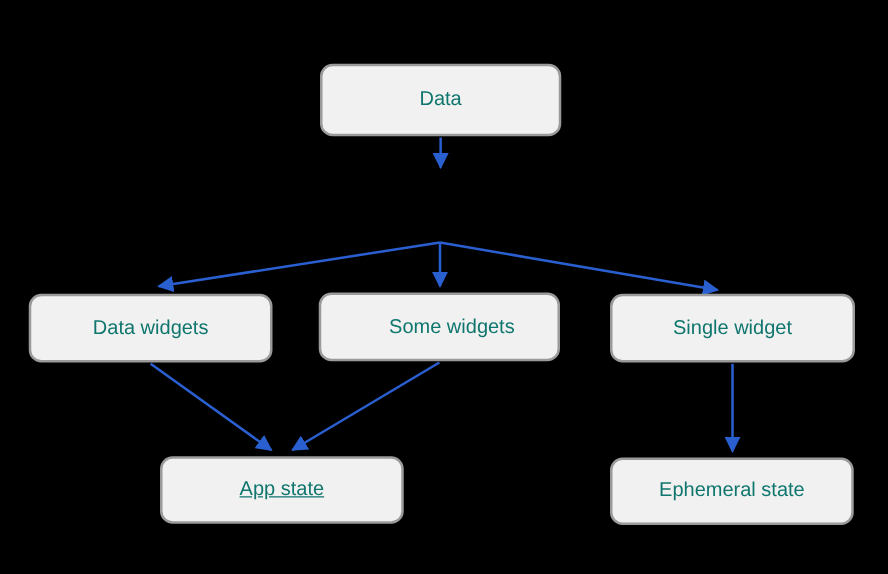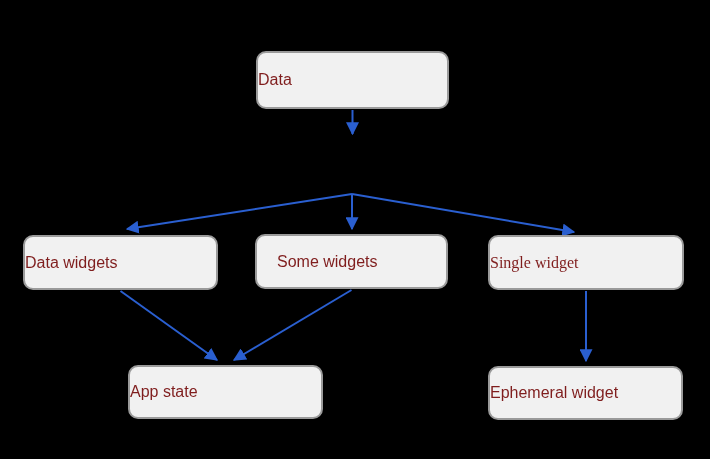--- a/index.html
+++ b/index.html
@@ -28,30 +28,31 @@
     fill: none;
   }
   .node {
     position: absolute;
     box-sizing: border-box;
     background: #f1f1f1;
     border: 2px solid #9a9a9a;
     border-radius: 10px;
     display: flex;
     align-items: center;
-    color: #7f1d1d;
+    justify-content: center;
+    color: #0f766e;
     font-size: 16px;
     line-height: 1;
   }
   .node-data            { left: 256px; top: 51px;  width: 193px; height: 58px; }
   .node-who-needs-it    { left: 255px; top: 138px; width: 194px; height: 55px; }
   .node-most-widgets    { left: 23px;  top: 235px; width: 195px; height: 55px; }
   .node-some-widgets    { left: 255px; top: 234px; width: 193px; height: 55px; padding-left: 20px; }
-  .node-single-widget   { left: 488px; top: 235px; width: 196px; height: 55px; font-family: Liberation Serif, serif; }
-  .node-app-state       { left: 128px; top: 365px; width: 195px; height: 54px; }
+  .node-single-widget   { left: 488px; top: 235px; width: 196px; height: 55px; }
+  .node-app-state       { left: 128px; top: 365px; width: 195px; height: 54px; text-decoration: underline; }
   .node-ephemeral-state { left: 488px; top: 366px; width: 195px; height: 54px; }
 </style>
 </head>
 <body>
 
 <div class="stage">
 
   <svg class="edges" viewBox="0 0 710 459" xmlns="http://www.w3.org/2000/svg">
     <defs>
       <marker id="arrowhead" viewBox="0 0 10 10" refX="9" refY="5" markerWidth="6.5" markerHeight="6.5" orient="auto-start-reverse">
@@ -82,16 +83,16 @@
 
   <div class="node node-single-widget">
     <span>Single widget</span>
   </div>
 
   <div class="node node-app-state">
     <span>App state</span>
   </div>
 
   <div class="node node-ephemeral-state">
-    <span>Ephemeral widget</span>
+    <span>Ephemeral state</span>
   </div>
 
 </div>
 
 </body></html>

